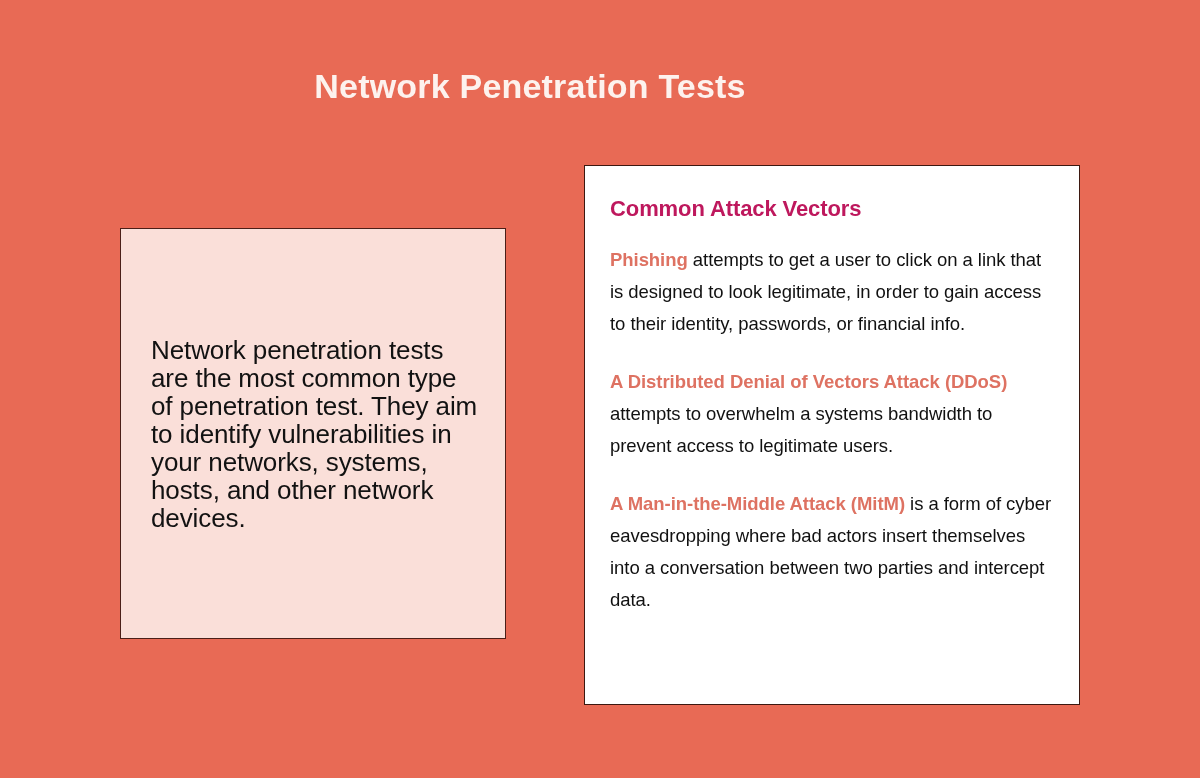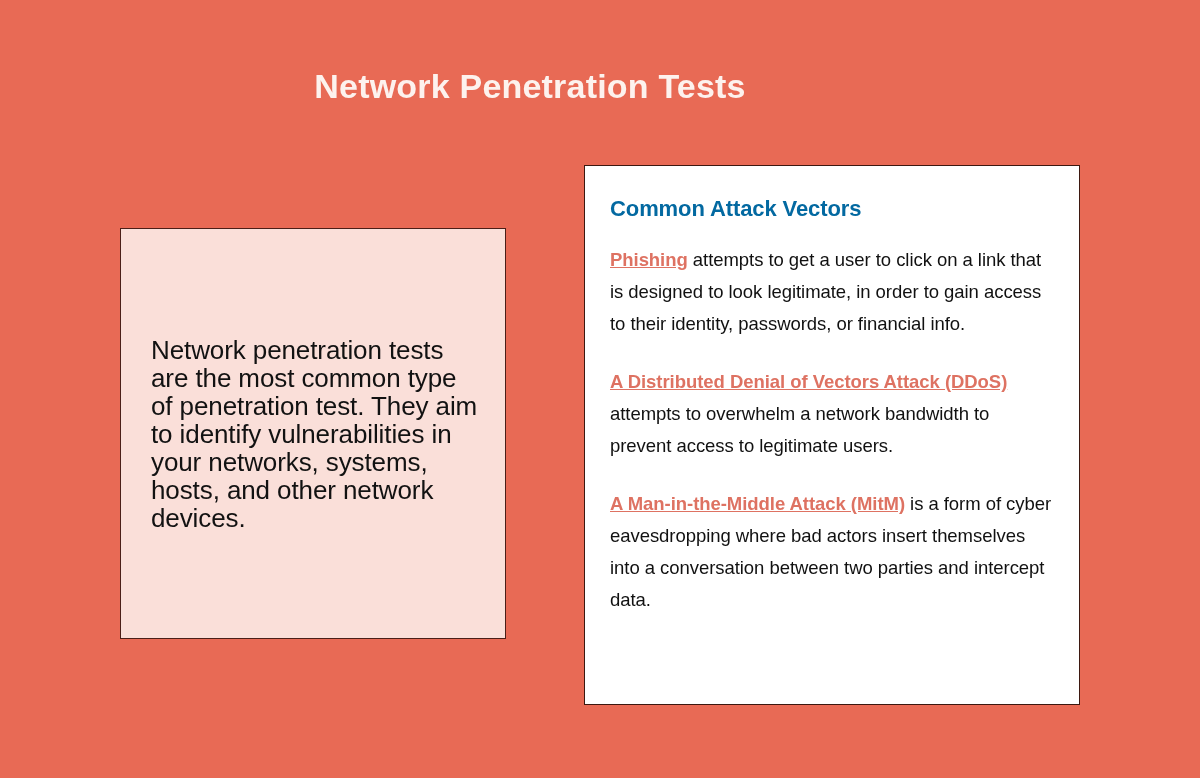--- a/index.html
+++ b/index.html
@@ -65,41 +65,40 @@
     left: 584px;
     top: 165px;
     width: 496px;
     height: 540px;
     background: #ffffff;
     border: 1.5px solid #3d1810;
     box-sizing: border-box;
     padding: 28px 26px 0 25px;
   }
   .vectors-heading {
-    color: #0369a1;
+    color: #be185d;
     font-size: 22px;
     font-weight: bold;
     line-height: 30px;
     margin: 0 0 20px 0;
     letter-spacing: -0.1px;
   }
   .vector-item {
     color: #111111;
     font-size: 18.5px;
     line-height: 32px;
     margin: 0 0 26px 0;
     letter-spacing: -0.05px;
   }
   .vector-item:last-child {
     margin-bottom: 0;
   }
   .vector-term {
     color: #de7262;
     font-weight: bold;
-    text-decoration: underline;
   }
 </style>
 </head>
 <body>
 
 <div class="slide">
 
   <div class="page-title">Network Penetration Tests</div>
 
   <div class="summary-card">
@@ -107,21 +106,21 @@
   </div>
 
   <div class="vectors-card">
     <div class="vectors-heading">Common Attack Vectors</div>
 
     <p class="vector-item">
       <span class="vector-term">Phishing</span><span> attempts to get a user to click on a link that is designed to look legitimate, in order to gain access to their identity, passwords, or financial info.</span>
     </p>
 
     <p class="vector-item">
-      <span class="vector-term">A Distributed Denial of Vectors Attack (DDoS)</span><span> attempts to overwhelm a network bandwidth to prevent access to legitimate users.</span>
+      <span class="vector-term">A Distributed Denial of Vectors Attack (DDoS)</span><span> attempts to overwhelm a systems bandwidth to prevent access to legitimate users.</span>
     </p>
 
     <p class="vector-item">
       <span class="vector-term">A Man-in-the-Middle Attack (MitM)</span><span> is a form of cyber eavesdropping where bad actors insert themselves into a conversation between two parties and intercept data.</span>
     </p>
   </div>
 
 </div>
 
 </body></html>

